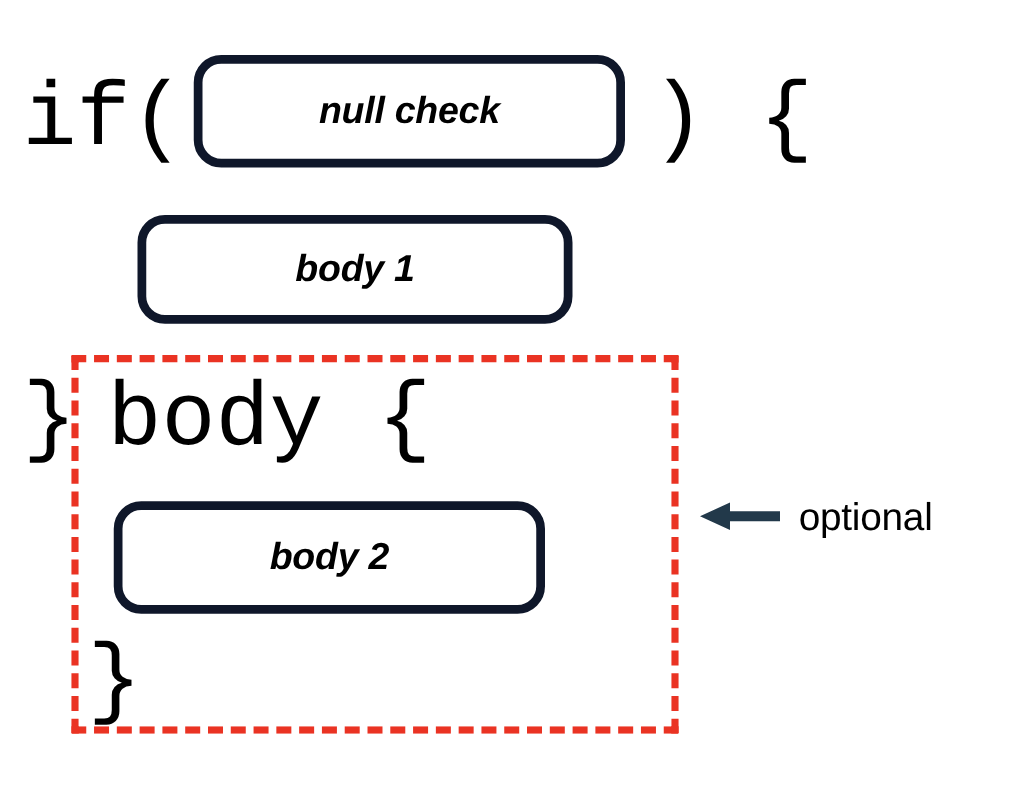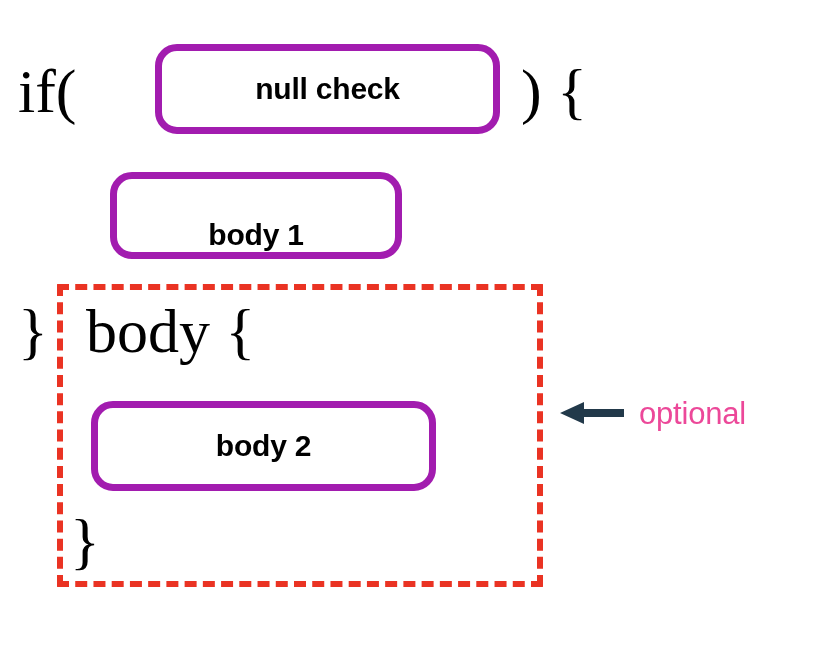--- a/index.html
+++ b/index.html
@@ -12,39 +12,40 @@
     width: 814px;
     height: 648px;
     background: #ffffff;
     overflow: hidden;
     font-family: "Liberation Sans", sans-serif;
   }
 
   
   .code {
     position: absolute;
-    font-family: Liberation Serif, serif;
+    font-family: Liberation Mono, monospace;
     font-weight: 400;
     color: #000000;
-    font-size: 62px;
+    font-size: 72px;
     line-height: 1;
     white-space: pre;
     letter-spacing: 0px;
   }
 
   
   .blue-box {
     position: absolute;
     box-sizing: border-box;
-    border: 7px solid #a21caf;
+    border: 7px solid #0f172a;
     border-radius: 22px;
     background: #ffffff;
     display: flex;
     align-items: center;
     justify-content: center;
+    font-style: italic;
   }
   .blue-box .box-label {
     font-family: "Liberation Sans", sans-serif;
     font-weight: bold;
     font-size: 30px;
     color: #000000;
     letter-spacing: -0.2px;
     white-space: nowrap;
   }
 
@@ -59,39 +60,39 @@
 
   
   .annot-arrow {
     position: absolute;
     line-height: 0;
   }
   .annot-label {
     position: absolute;
     font-family: "Liberation Sans", sans-serif;
     font-size: 31px;
-    color: #ec4899;
+    color: #000000;
     white-space: nowrap;
     letter-spacing: -0.2px;
   }
 </style>
 </head>
 <body>
 
 <div id="canvas">
 
   <div class="code" style="left:18px; top:60px;">if(</div>
 
   <div class="blue-box" style="left:155px; top:44px; width:345px; height:90px;">
     <span class="box-label">null check</span>
   </div>
 
   <div class="code" style="left:521px; top:60px;">) {</div>
 
-  <div class="blue-box" style="left:110px; top:172px; width:292px; height:87px;align-items:flex-end;">
+  <div class="blue-box" style="left:110px; top:172px; width:348px; height:87px;">
     <span class="box-label">body 1</span>
   </div>
 
   <div class="dashed-region" style="left:57px; top:284px; width:486px; height:303px;"></div>
 
   <div class="code" style="left:18px; top:300px;">}</div>
 
   <div class="code" style="left:86px; top:300px;">body {</div>
 
   <div class="blue-box" style="left:91px; top:401px; width:345px; height:90px;">

